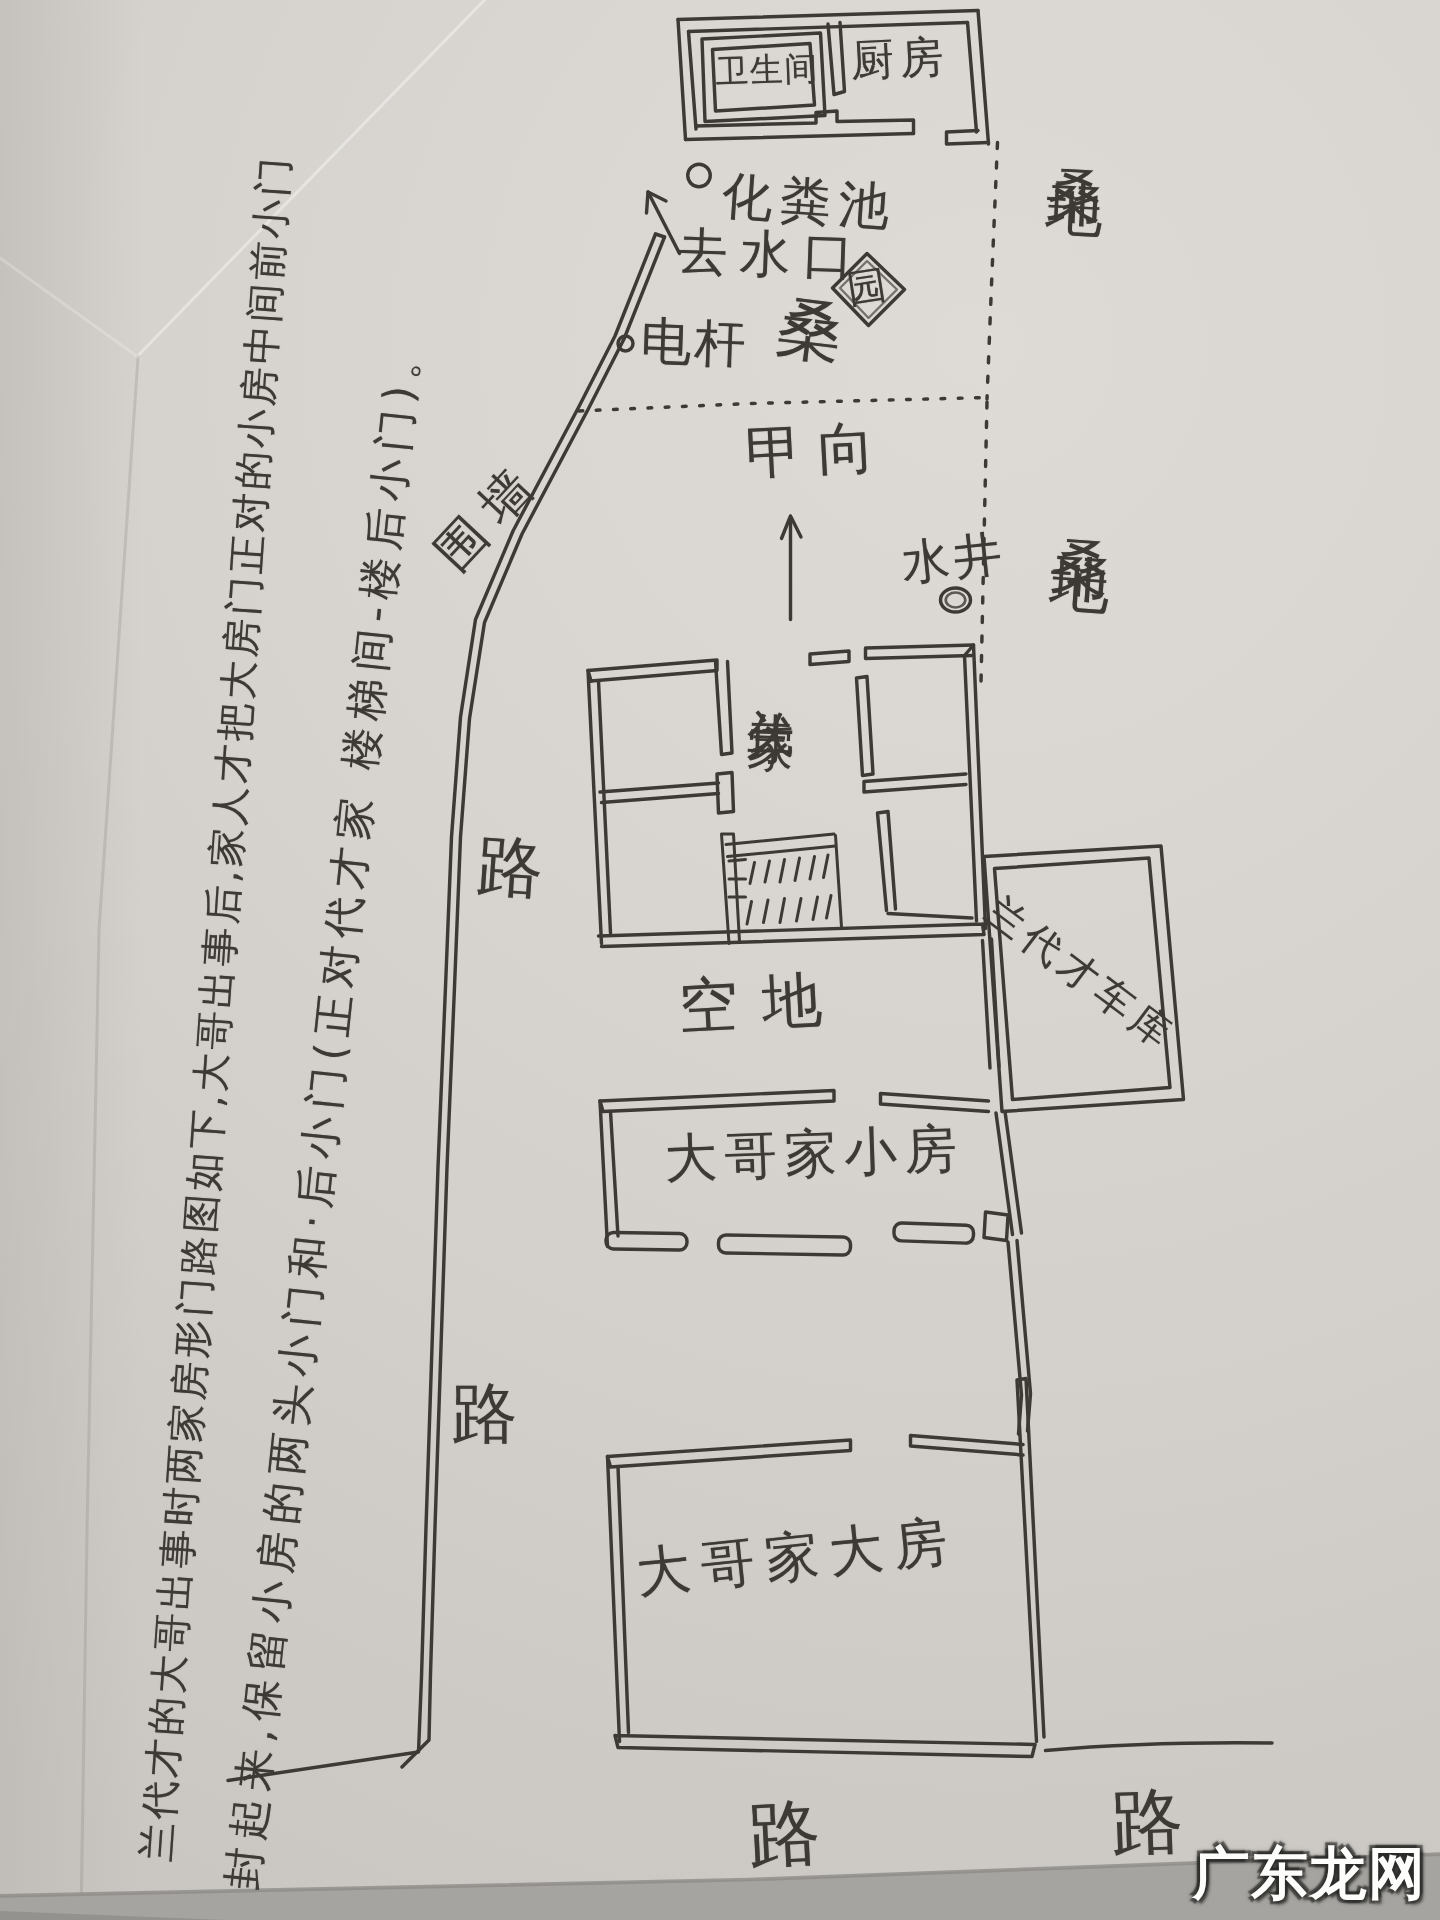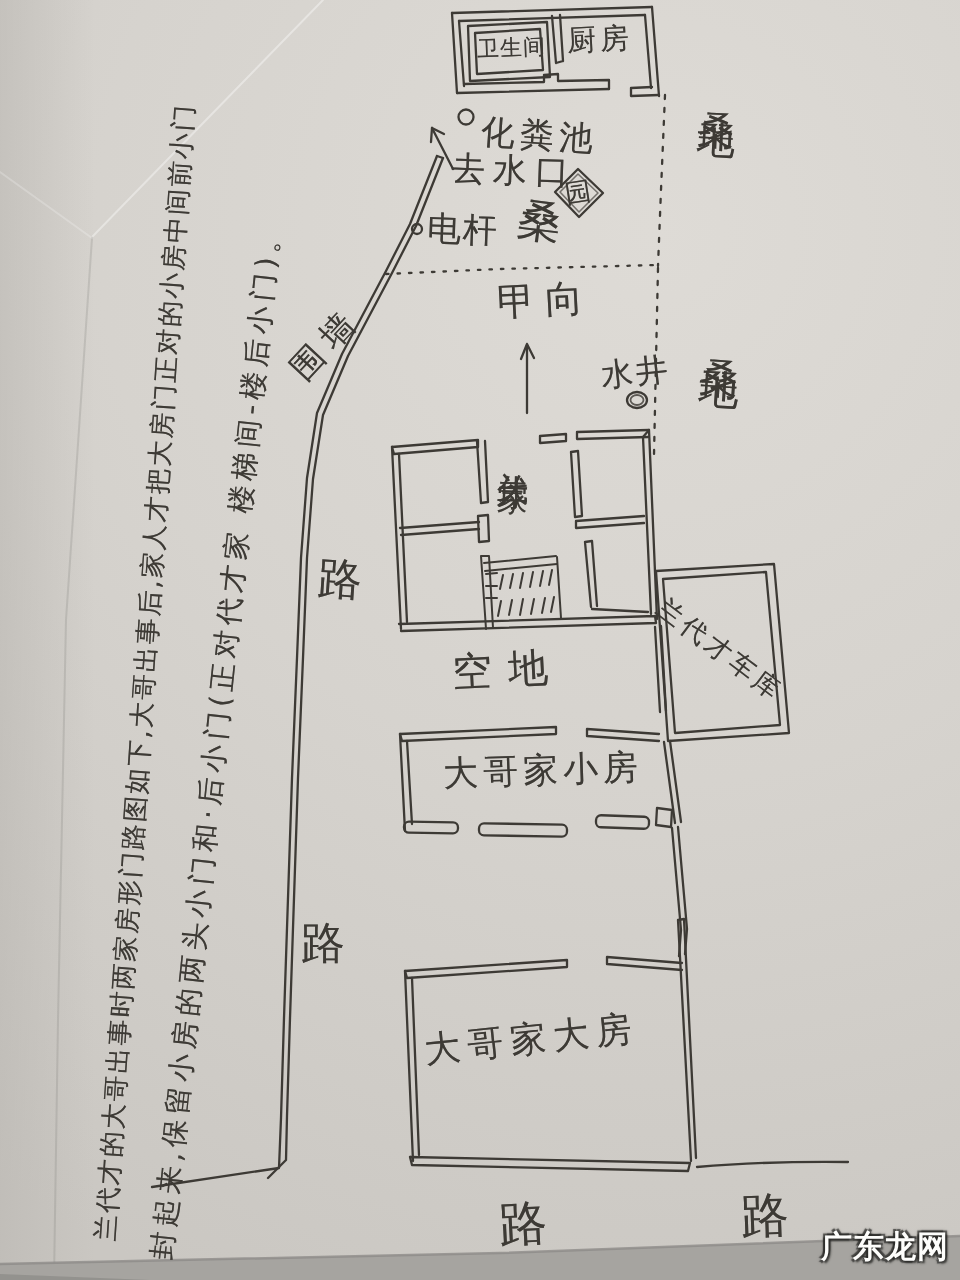--- a/index.html
+++ b/index.html
@@ -175,15 +175,15 @@
   <div class="lbl" style="left:301px;top:920px;font-size:44px;">路</div>
   <div class="lbl" style="left:499px;top:1198px;font-size:48px;transform:rotate(-3deg);">路</div>
   <div class="lbl" style="left:741px;top:1190px;font-size:48px;transform:rotate(-2deg);">路</div>
 
   <div class="lbl v" style="left:498px;top:448px;font-size:31px;letter-spacing:3px;transform:rotate(2deg);">兰代才家</div>
   <div class="lbl" style="left:668px;top:594px;font-size:26px;letter-spacing:4px;transform:rotate(37deg);transform-origin:0 0;">兰代才车库</div>
   <div class="lbl" style="left:452px;top:648px;font-size:40px;letter-spacing:16px;transform:rotate(-3deg);">空地</div>
   <div class="lbl" style="left:443px;top:752px;font-size:35px;letter-spacing:5px;transform:rotate(-2deg);">大哥家小房</div>
   <div class="lbl" style="left:424px;top:1020px;font-size:36px;letter-spacing:7px;transform:rotate(-6deg);">大哥家大房</div>
 
-  <div class="lbl" id="watermark" style="left:821px;top:1230px;font-size:31px;">广东龙网</div>
+  <div class="lbl" id="watermark" style="left:795px;top:1230px;font-size:38px;">广东龙网</div>
 
 </div>
 
 </body></html>

